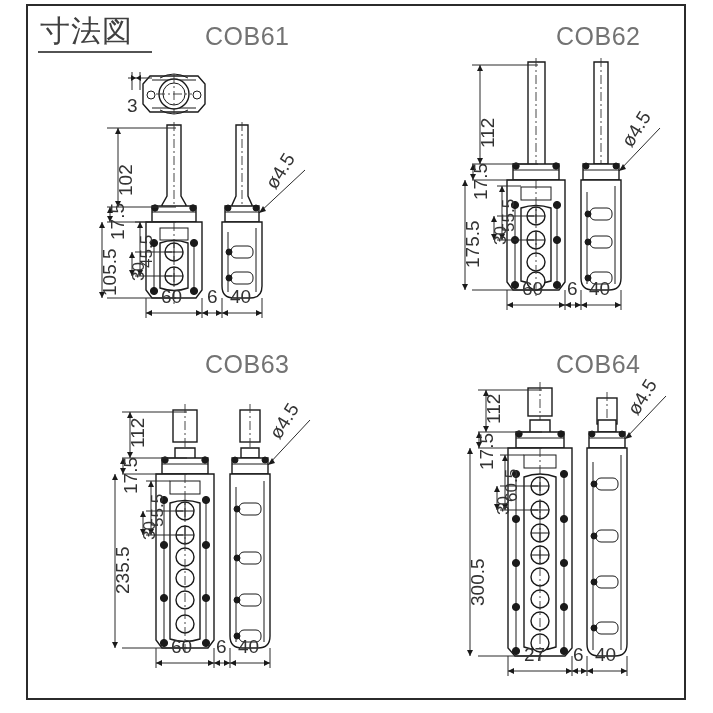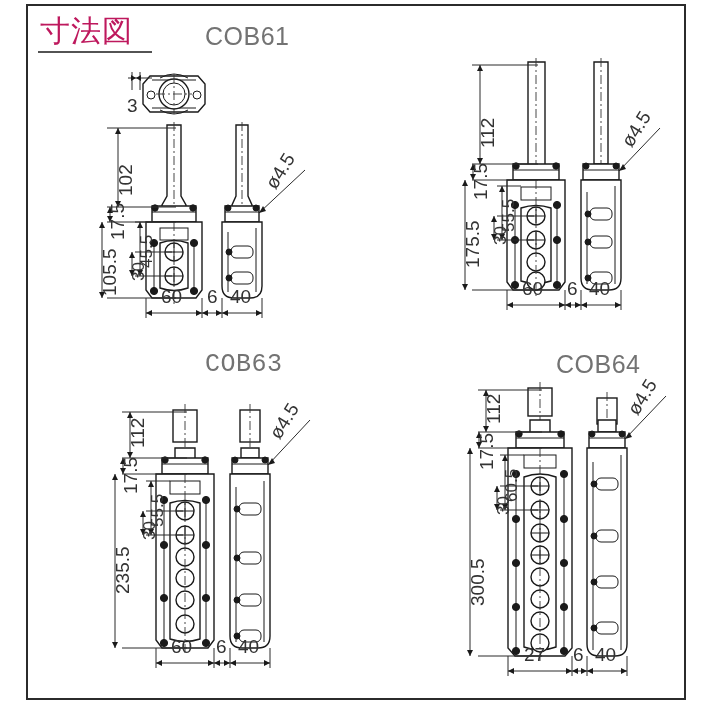--- a/index.html
+++ b/index.html
@@ -2,21 +2,21 @@
 <html><head>
 <meta charset="utf-8">
 <style>
   html,body{margin:0;padding:0;background:#fff;}
   body{width:713px;height:713px;overflow:hidden;
        font-family:"Liberation Sans","DejaVu Sans",sans-serif;color:#111;}
   #sheet{position:relative;width:713px;height:713px;background:#fff;}
   #frame{position:absolute;left:26px;top:4px;width:660px;height:696px;
          border:2px solid #2b2b2b;background:#fff;box-sizing:border-box;}
   .t{position:absolute;white-space:nowrap;line-height:1;}
-  .title-jp{font-size:30px;letter-spacing:1px;color:#be185d;font-weight:400;}
+  .title-jp{font-size:30px;letter-spacing:1px;color:#404040;font-weight:400;}
   .model{font-size:25px;letter-spacing:.5px;color:#737373;}
   .dim{font-size:19px;color:#333;letter-spacing:0px;}
   .dim.sm{font-size:17px;}
   .vert{transform:rotate(-90deg);transform-origin:left top;}
   svg{position:absolute;left:0;top:0;overflow:visible;}
   .ln{stroke:#1a1a1a;fill:none;}
   .thin{stroke-width:1;}
   .med{stroke-width:1.4;}
   .dimln{stroke:#2b2b2b;stroke-width:1;fill:none;}
   .ctr{stroke:#333;stroke-width:.9;fill:none;stroke-dasharray:9 3 2 3;}
@@ -29,21 +29,22 @@
 
 <div id="sheet">
   <div id="frame"></div>
 
   <div class="t title-jp" style="left:40px;top:16px;">寸法図</div>
   <svg width="713" height="713">
     <line class="ln med" x1="38" y1="52" x2="152" y2="52"></line>
   </svg>
 
   <div class="t model" style="left:205px;top:24px;">COB61</div>
-  <div class="t model" style="left:205px;top:352px;font-family:Liberation Mono, monospace;">COB63</div>
+  <div class="t model" style="left:556px;top:24px;">COB62</div>
+  <div class="t model" style="left:205px;top:352px;">COB63</div>
   <div class="t model" style="left:556px;top:352px;text-align:right;">COB64</div>
 
   <svg width="713" height="713">
     <g>
 
       <path class="ln med fill-w" d="M143 84 L150 76 L198 76 L205 84 L205 104 L198 112 L150 112 L143 104 Z"></path>
       <path class="ln thin" d="M152 80 L196 80 M152 108 L196 108"></path>
       <circle class="ln med fill-w" cx="174" cy="94" r="15"></circle>
       <circle class="ln thin" cx="174" cy="94" r="11"></circle>
       <line class="ctr" x1="156" y1="94" x2="192" y2="94"></line>

